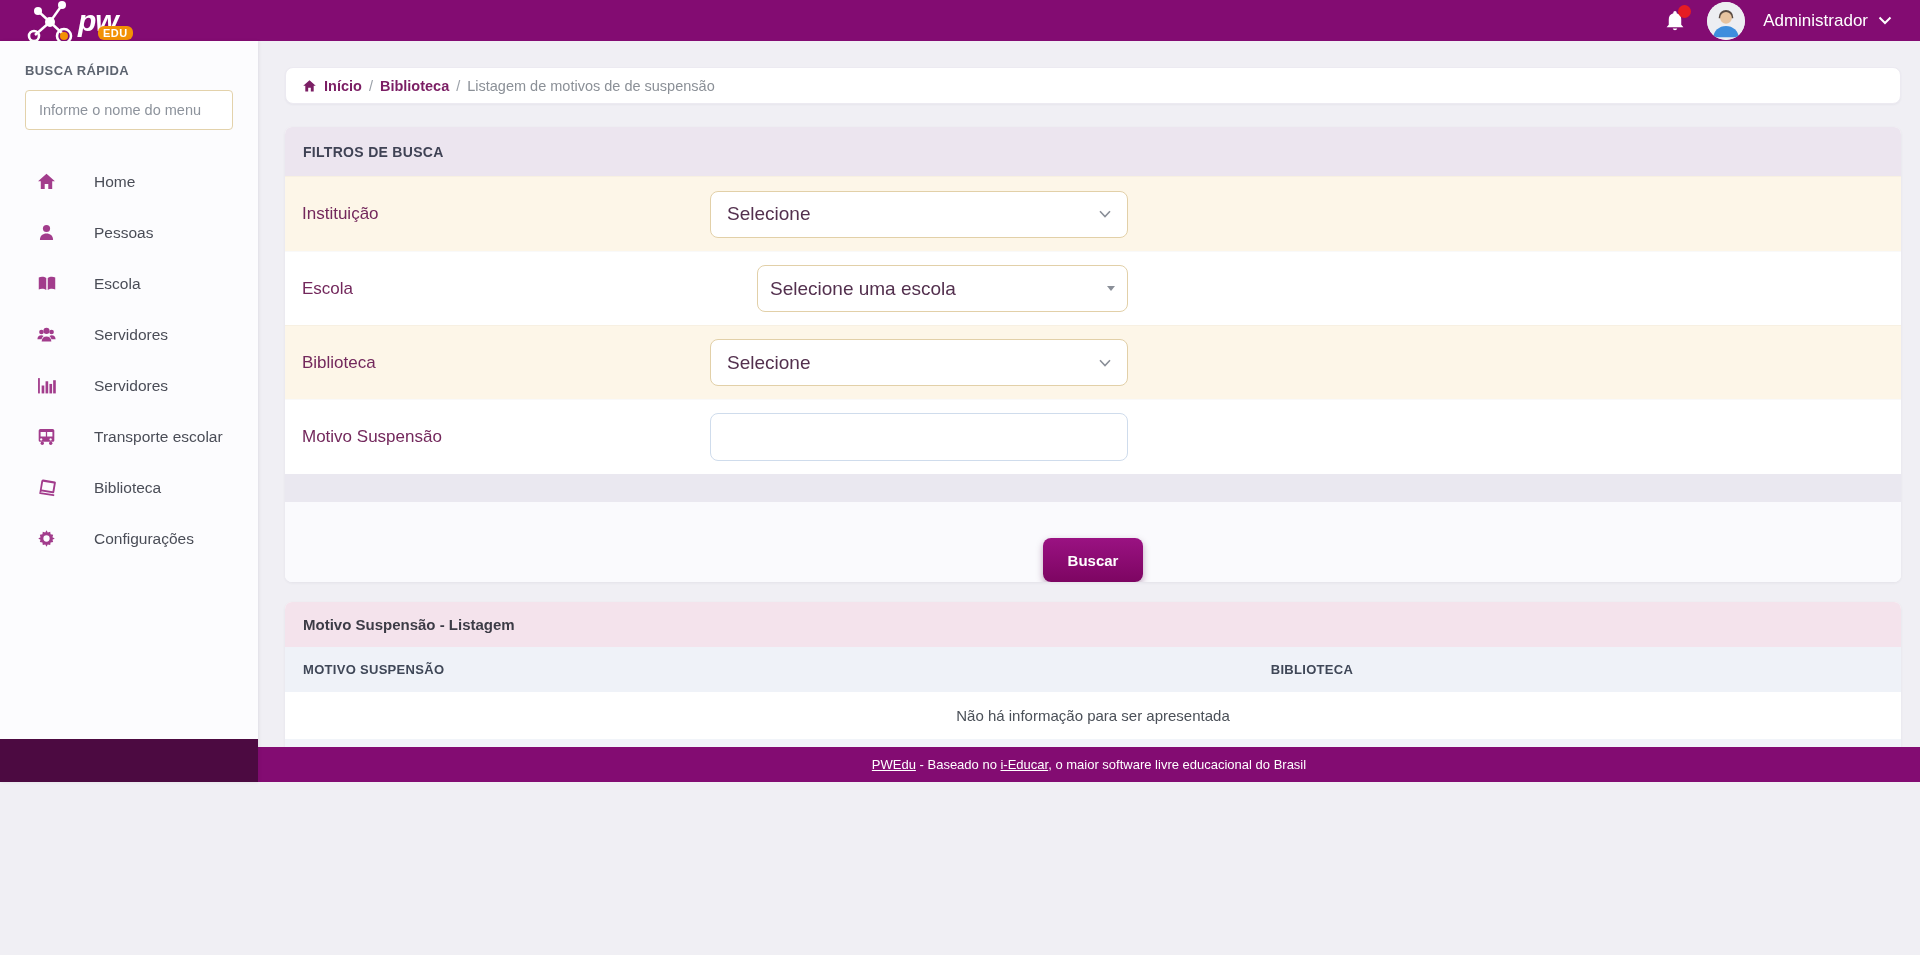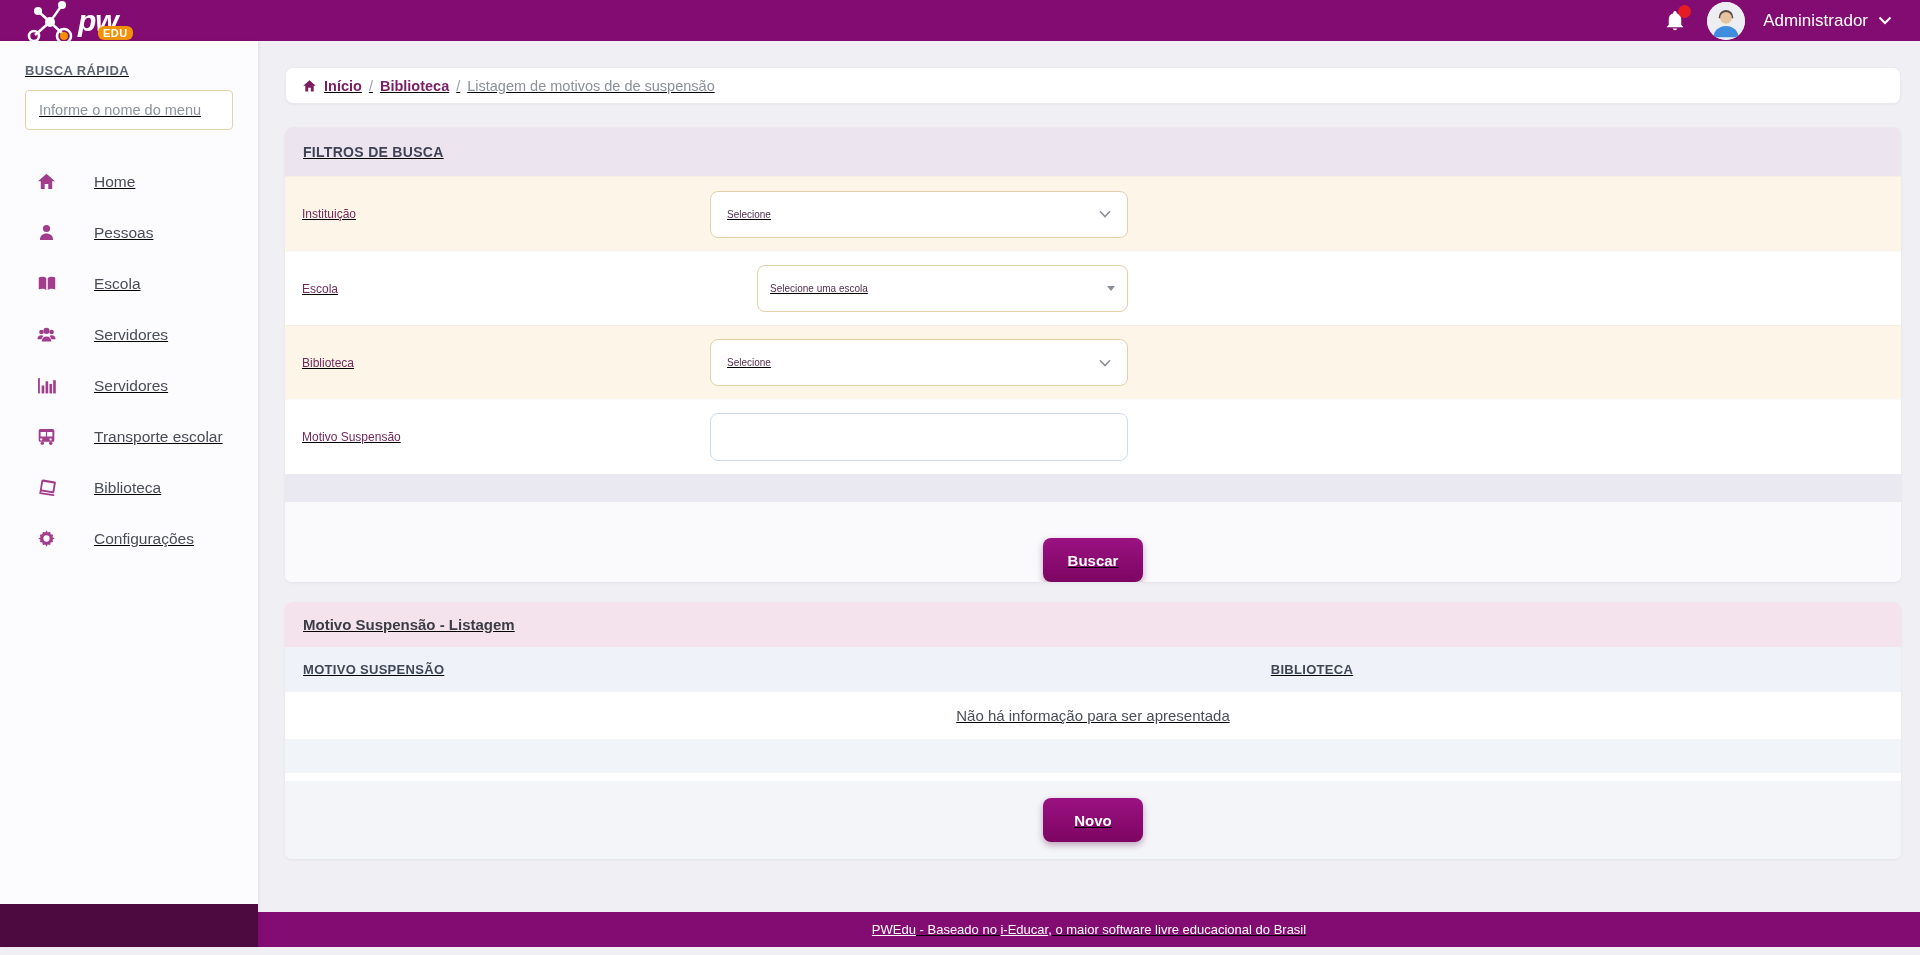--- a/index.html
+++ b/index.html
@@ -15,21 +15,21 @@
   .brand-edu { position: absolute; left: 20px; top: 20px; background: #f29104; color: #fff;
                font-weight: bold; font-size: 11px; padding: 2px 5px 1px; border-radius: 6px; letter-spacing: .5px; }
   .topbar-right { display: flex; align-items: center; gap: 18px; }
   .bell-wrap { position: relative; width: 26px; height: 26px; cursor: pointer; }
   .bell-dot { position: absolute; right: -2px; top: -3px; width: 13px; height: 13px;
               background: #e51c23; border-radius: 50%; }
   .avatar { width: 38px; height: 38px; border-radius: 50%; background: #edeef2; overflow: hidden; cursor: pointer; }
   .user-menu { display: flex; align-items: center; gap: 10px; color: #fff; font-size: 17px; cursor: pointer; }
 
   
-  .app { display: flex; height: 906px; text-decoration: underline; }
+  .app { display: flex; height: 741px; }
   .sidebar { width: 258px; display: flex; flex-direction: column; background: #fcfcfe;
              box-shadow: 1px 0 3px rgba(40,40,70,.08); position: relative; z-index: 2; }
   .sidebar-body { flex: 1; padding-top: 22px; }
   .quick-search-label { color: #5d6470; font-size: 13px; font-weight: bold; letter-spacing: .4px;
                         padding: 0 0 12px 25px; }
   .menu-search { display: block; width: 208px; margin: 0 auto; height: 40px; border: 1px solid #e3d2ab;
                  border-radius: 4px; padding: 0 13px; font-size: 14.5px; color: #555; outline: none;
                  font-family: inherit; background: #fff; }
   .menu-search::placeholder { color: #8d939c; }
   .menu { margin-top: 26px; }
@@ -54,25 +54,25 @@
 
   
   .card { background: #fff; border-radius: 7px; overflow: hidden;
           box-shadow: 0 1px 3px rgba(60,60,90,.07); }
   .filter-card { margin-bottom: 20px; }
   .card-head-lav { height: 49px; background: #ece5ef; display: flex; align-items: center;
                    padding-left: 18px; color: #3f4254; font-size: 14px; font-weight: bold; letter-spacing: .3px; }
   .frow { display: flex; align-items: center; padding-left: 17px; border-top: 1px solid rgba(0,0,0,.025); }
   .frow.cream { background: #fdf6e8; }
   .frow.h75 { height: 75px; } .frow.h74 { height: 74px; }
-  .flabel { flex: 0 0 408px; color: #73285c; font-size: 12px; }
+  .flabel { flex: 0 0 408px; color: #73285c; font-size: 17px; }
   .fcontrol { width: 418px; }
   .fake-select { height: 47px; background: #fff; border: 1px solid #e2d0a8; border-radius: 8px;
                  display: flex; align-items: center; justify-content: space-between;
-                 padding: 0 16px; font-size: 10px; color: #53304e; cursor: pointer; }
+                 padding: 0 16px; font-size: 19px; color: #53304e; cursor: pointer; }
   .fake-select.s2 { padding: 0 12px; margin-left: 47px; }
   .tri-down { width: 0; height: 0; border-left: 4.5px solid transparent; border-right: 4.5px solid transparent;
               border-top: 5.5px solid #8a8f98; }
   .text-input { width: 418px; height: 48px; border: 1px solid #cfdcec; border-radius: 8px;
                 padding: 0 14px; font-size: 15px; color: #444; outline: none; font-family: inherit; background:#fff; }
   .lav-bar { height: 28px; background: #eae8f0; }
   .card-foot { height: 80px; background: #fafafd; display: flex; align-items: flex-end; justify-content: center; }
   .btn { min-width: 100px; height: 44px; border: none; border-radius: 8px; color: #fff; font-weight: bold;
          font-size: 15px; font-family: inherit; cursor: pointer; padding: 0 22px;
          background: linear-gradient(180deg, #9a1282, #7d0562);

